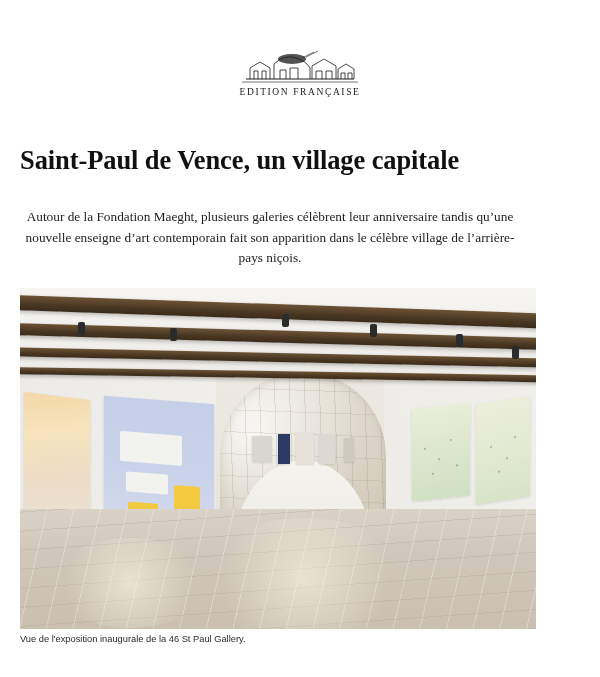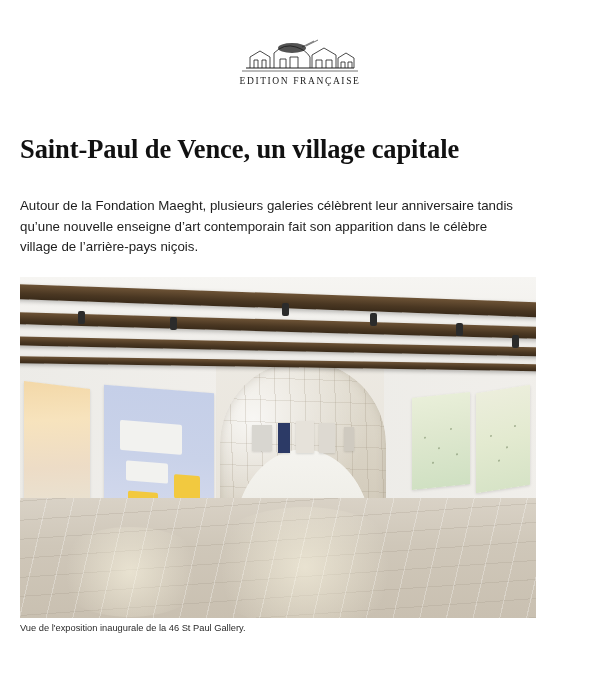--- a/index.html
+++ b/index.html
@@ -16,21 +16,21 @@
   }
   .page {
     width: 600px;
     height: 677px;
     position: relative;
     background: #ffffff;
   }
 
   
   .masthead {
-    padding-top: 35px;
+    padding-top: 46px;
     text-align: center;
   }
   .edition-line {
     font-family: "Liberation Serif", serif;
     font-size: 9.5px;
     letter-spacing: 1.6px;
     color: #1a1a1a;
     margin-top: 1px;
     text-transform: uppercase;
   }
@@ -52,26 +52,27 @@
   .headline {
     font-family: "Liberation Serif", serif;
     font-size: 26.5px;
     font-weight: bold;
     color: #111111;
     line-height: 1.18;
     margin-top: 48px;
     letter-spacing: -0.1px;
   }
   .standfirst {
-    font-family: Liberation Sans, sans-serif;
+    font-family: Liberation Serif, serif;
     font-size: 13.3px;
     line-height: 1.55;
     color: #1d1d1d;
     margin-top: 31px;
     max-width: 500px;
+    text-align: center;
   }
 
   
   figure {
     margin: 19px 0 0 0;
   }
   .photo {
     width: 516px;
     height: 341px;
     position: relative;

